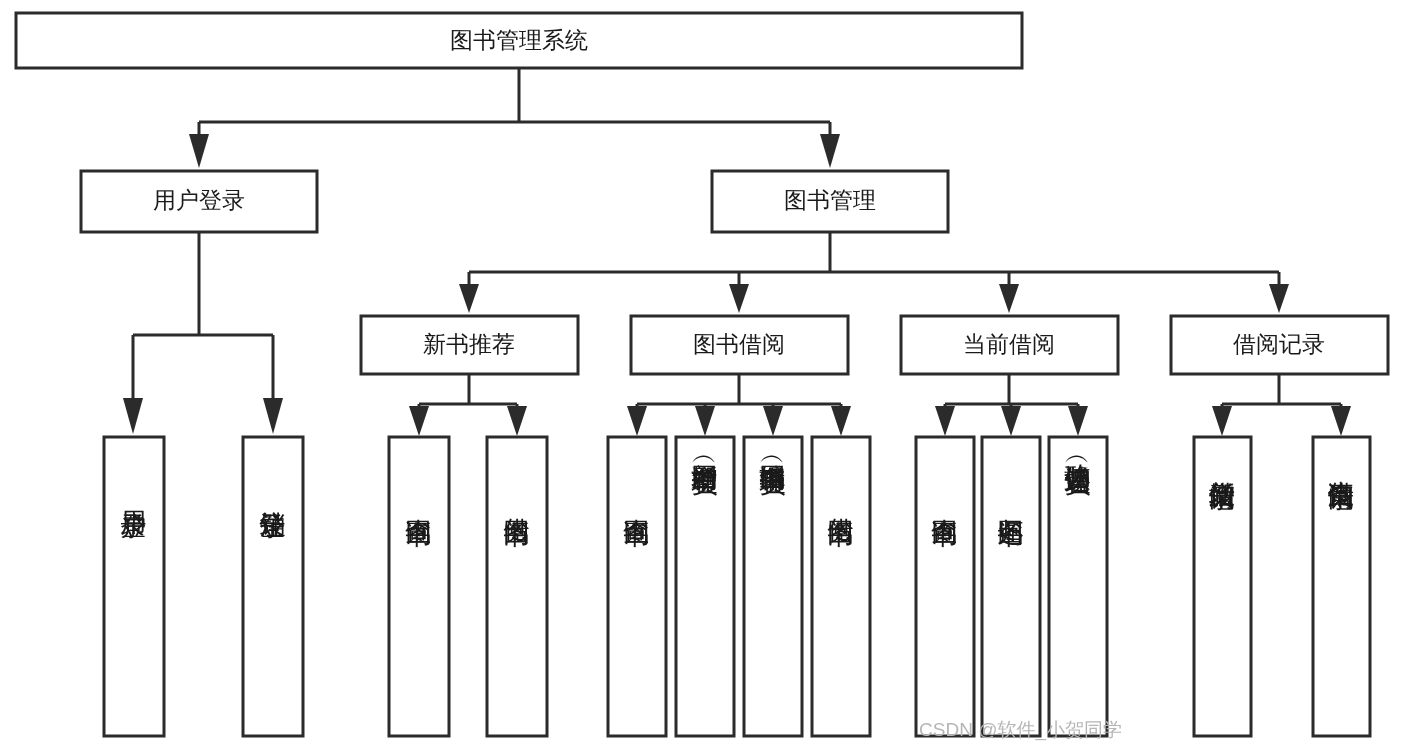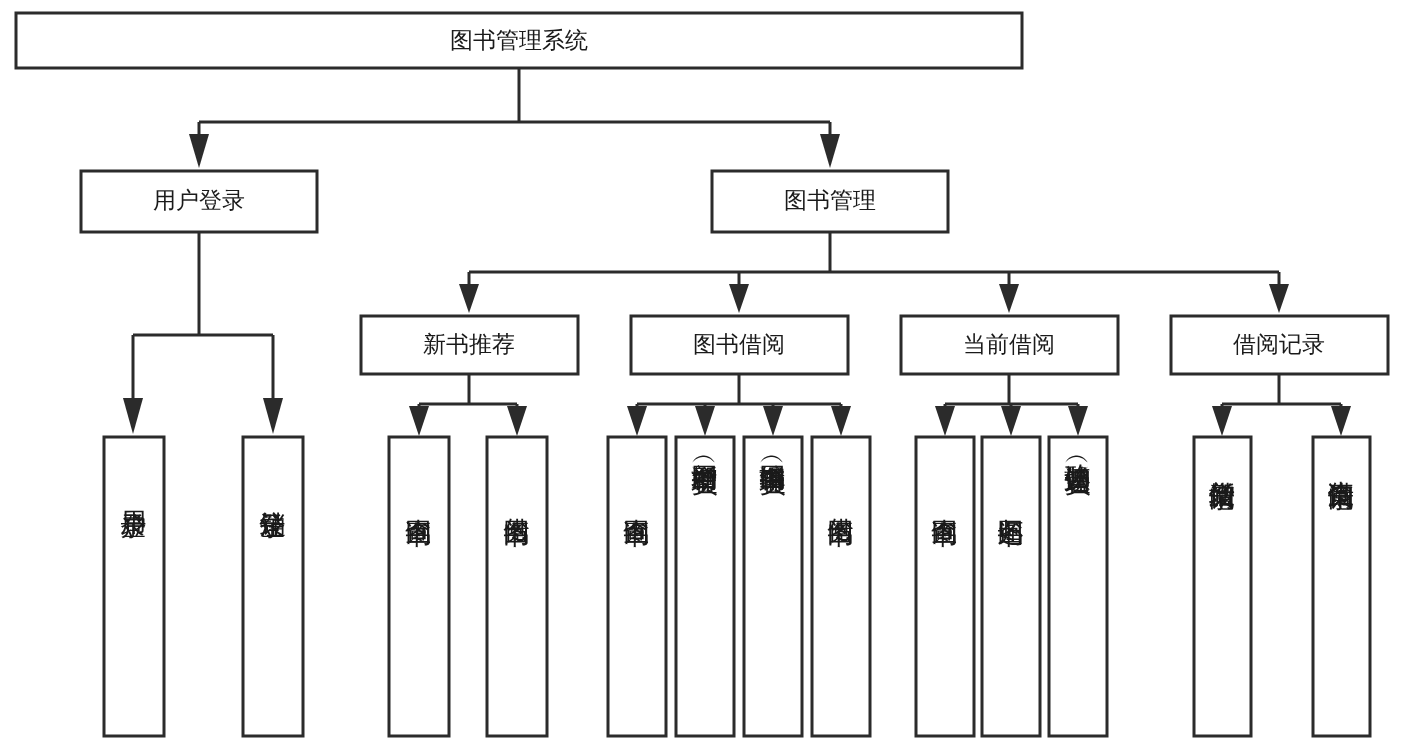--- a/index.html
+++ b/index.html
@@ -220,13 +220,14 @@
     <span class="node-label-v">确认归还（管理员）</span>
   </div>
 
   <div class="vlabel-wrap" style="left:1194px; top:460px; width:57px; height:276px;">
     <span class="node-label-v">新增借阅记录</span>
   </div>
   <div class="vlabel-wrap" style="left:1313px; top:460px; width:57px; height:276px;">
     <span class="node-label-v">查询借阅记录</span>
   </div>
 
+  <div class="watermark">CSDN @软件_小贺同学</div>
 </div>
 
 </body></html>

